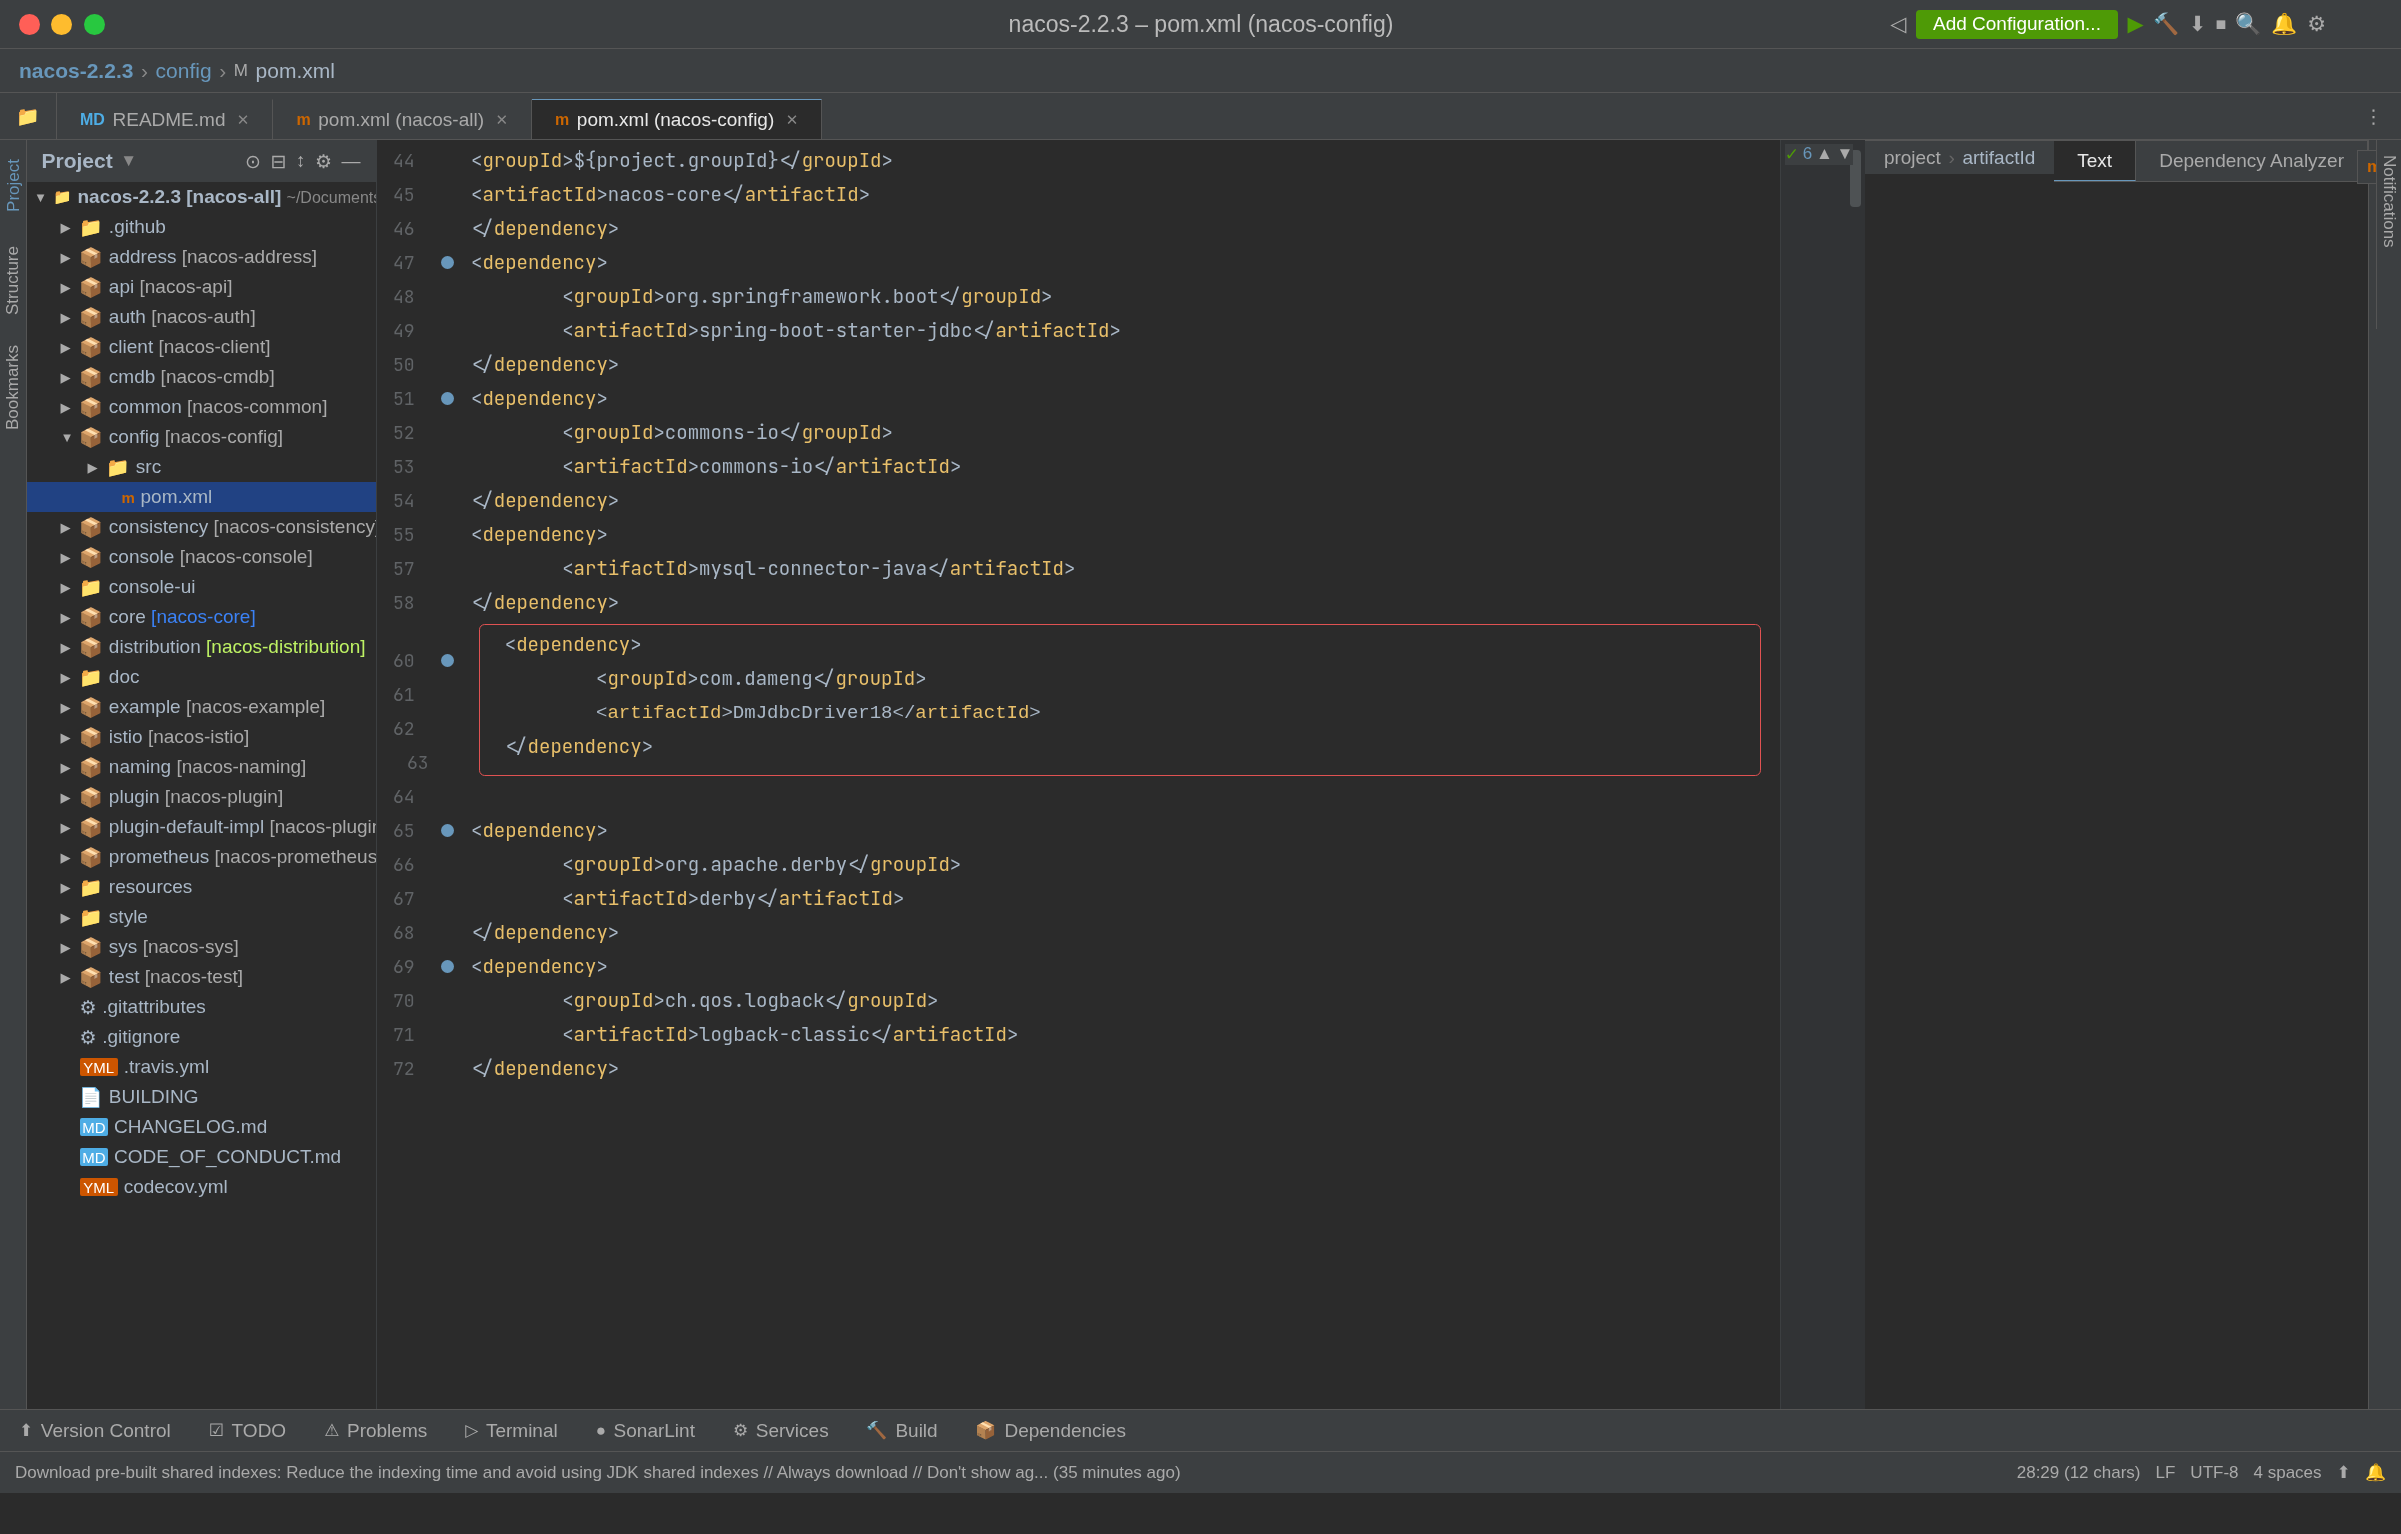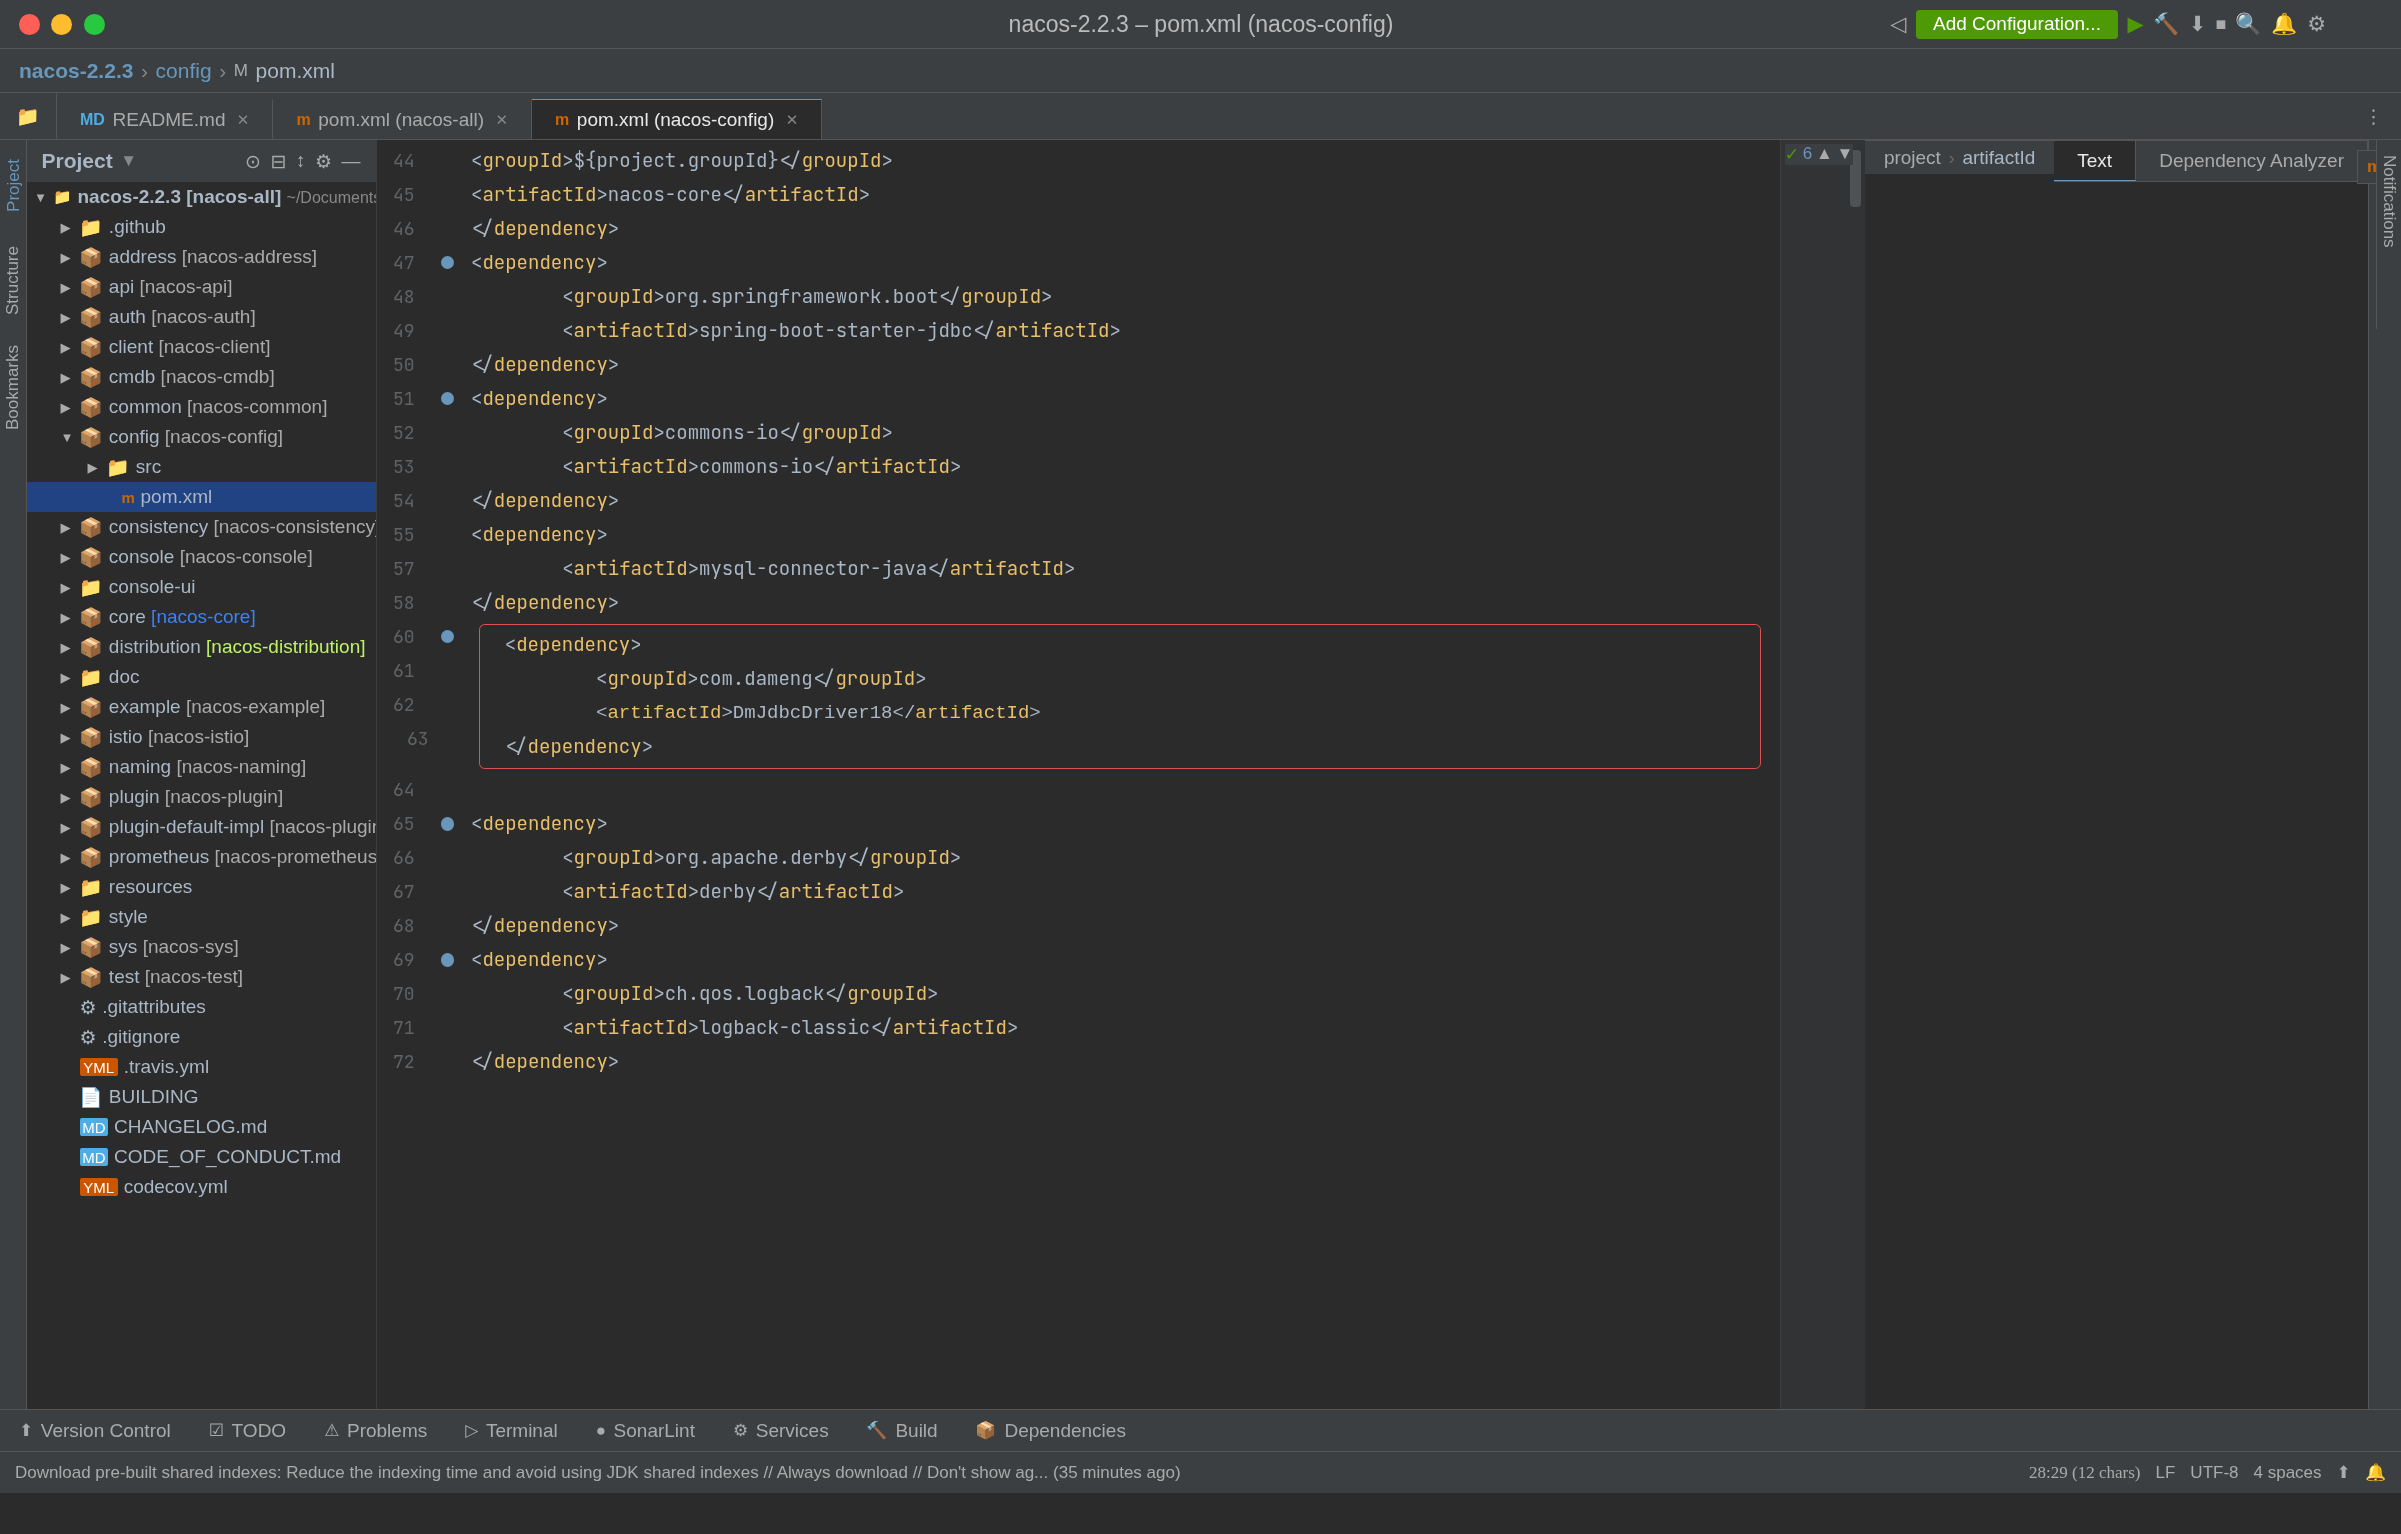--- a/index.html
+++ b/index.html
@@ -632,21 +632,21 @@
         </div>
         <div class="code-line">
           <span class="line-num">58</span>
           <span class="line-gutter"></span>
           <span class="line-content"><span class="xml-bracket">&lt;/</span><span class="xml-tag">dependency</span><span class="xml-bracket">&gt;</span></span>
         </div>
 
         <div style="display:flex;align-items:stretch;">
 
           <div style="display:flex;flex-direction:column;">
-            <div class="code-line" style="min-height:34px;">
+            <div class="code-line" style="min-height:34px;margin-top:24px;">
               <span class="line-num">60</span>
               <span class="line-gutter">
                   <span class="gutter-dot" style="background:#6897bb;"></span>
                 </span>
             </div>
             <div class="code-line" style="min-height:34px;">
               <span class="line-num">61</span>
               <span class="line-gutter"></span>
             </div>
             <div class="code-line" style="min-height:34px;">
@@ -807,21 +807,21 @@
     <span style="font-size:17px;">📦</span>
     <span>Dependencies</span>
   </div>
 </div>
 
 <div class="statusbar">
   <div class="statusbar-left">
     <span style="font-size:17px;color:#aaa;max-width:1514px;overflow:hidden;text-overflow:ellipsis;white-space:nowrap;">Download pre-built shared indexes: Reduce the indexing time and avoid using JDK shared indexes // Always download // Don't show ag... (35 minutes ago)</span>
   </div>
   <div class="statusbar-right">
-    <span style="font-size:17px;font-family:Liberation Serif, serif;">28:29 (12 chars)</span>
+    <span style="font-size:17px;">28:29 (12 chars)</span>
     <span style="font-size:17px;">LF</span>
     <span style="font-size:17px;">UTF-8</span>
     <span style="font-size:17px;">4 spaces</span>
     <span style="font-size:17px;color:#aaa;">⬆</span>
     <span style="font-size:17px;color:#aaa;">🔔</span>
   </div>
 </div>
 
 
 </body></html>

